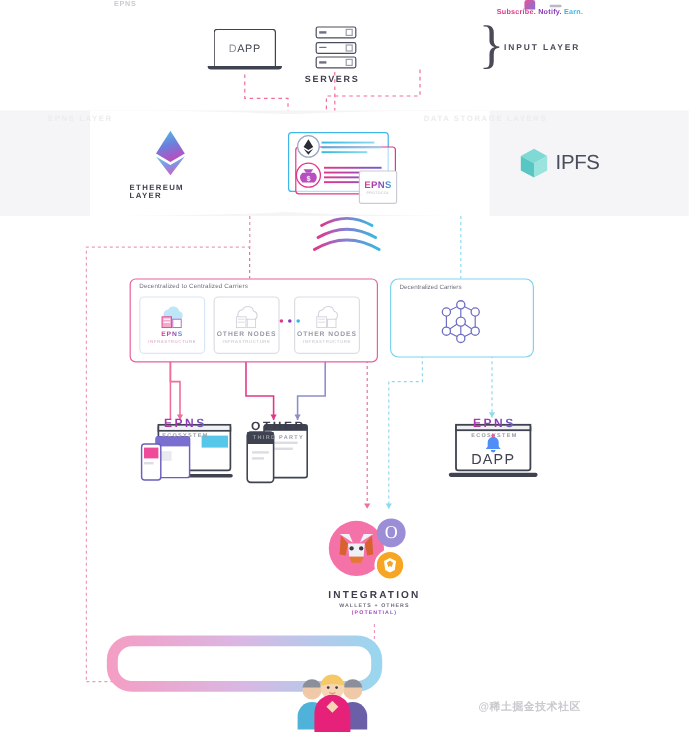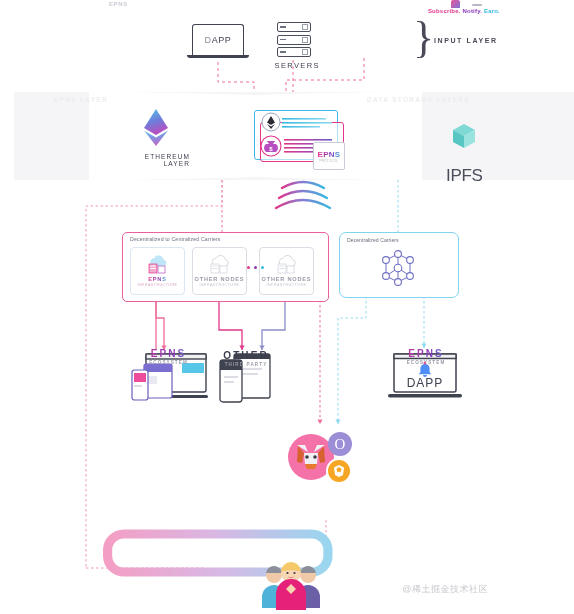--- a/index.html
+++ b/index.html
@@ -1,20 +1,20 @@
 <!DOCTYPE html>
 <html><head>
 <meta charset="utf-8">
 <style>
   html,body{margin:0;padding:0;background:#ffffff;}
   body{width:574px;height:614px;position:relative;overflow:hidden;
        font-family:"Liberation Sans",sans-serif;color:#3d3d4e;}
-  .stage{position:absolute;inset:0;width:498px;height:614px;margin-left:14px;}
+  .stage{position:absolute;inset:0;width:498px;height:614px;}
   .abs{position:absolute;}
-  .lbl{letter-spacing:1.4px;font-weight:400;text-transform:uppercase;text-align:right;}
+  .lbl{letter-spacing:1.4px;font-weight:700;text-transform:uppercase;text-align:left;}
 
   
   #brand-top{left:95px;top:1px;font-size:6px;letter-spacing:.6px;color:#c9c9d2;font-weight:700;}
   #tagline{right:12px;top:8px;font-size:6px;font-weight:700;letter-spacing:.2px;white-space:nowrap;}
   #tagline .s{color:#e2368a;} #tagline .n{color:#8a3ab9;} #tagline .e{color:#35b8e0;}
   #tagline-mark{right:52px;top:0px;width:9px;height:8px;
      background:linear-gradient(135deg,#e2368a,#6a5acd);border-radius:2px 2px 0 0;opacity:.85;}
   #tagline-mark2{right:30px;top:4px;width:10px;height:2px;background:#b9b9c6;border-radius:1px;}
 
   
@@ -51,21 +51,21 @@
   
   #band{left:0;top:92px;width:574px;height:88px;background:#f5f5f7;}
   #band-notch{left:75px;top:92px;width:220px;height:88px;background:#ffffff;
       border-radius:0 999px 999px 0/0 50% 50% 0;}
   #band-notch2{left:178px;top:92px;width:230px;height:88px;background:#ffffff;
       border-radius:999px 0 0 999px/50% 0 0 50%;}
   #eth-layer-faint{left:40px;top:96px;font-size:6.5px;letter-spacing:1.3px;color:#ececef;font-weight:700;}
   #storage-faint{right:42px;top:96px;font-size:6.5px;letter-spacing:1.3px;color:#ececef;font-weight:700;}
   #eth-block{left:108px;top:108px;width:68px;text-align:center;}
   #eth-caption{font-size:6.5px;letter-spacing:1.1px;color:#3d3d4e;margin-top:5px;}
-  #ipfs-block{left:432px;top:122px;display:flex;align-items:center;gap:16px;flex-direction:column;}
+  #ipfs-block{left:432px;top:122px;display:flex;align-items:center;gap:5px;}
   #ipfs-text{font-size:17px;color:#4a4e5b;letter-spacing:-.3px;}
 
   
   #epns-card{left:240px;top:110px;width:82px;height:48px;border:1.1px solid #3fb6e8;
      border-radius:3px;background:#fff;}
   #epns-card-inner{position:absolute;left:246px;top:122px;width:82px;height:38px;
      border:1.1px solid #e2368a;border-radius:3px;background:rgba(255,255,255,.6);}
   #epns-badge{left:299px;top:142px;width:30px;height:26px;border:1px solid #c9cbd6;background:#fff;
      border-radius:2px;display:flex;flex-direction:column;align-items:center;justify-content:center;}
   #epns-badge-text{font-size:8px;font-weight:700;letter-spacing:.3px;
@@ -117,21 +117,21 @@
   #w-opera{left:52px;top:2px;width:24px;height:24px;background:#9b8dd6;color:#fff;
      font-size:15px;font-family:"Liberation Serif",serif;}
   #w-brave{left:50px;top:28px;width:22px;height:22px;background:#f6a623;border:2px solid #fff;}
   #integration-label{margin-top:2px;}
   #int-main{font-size:8.4px;font-weight:700;letter-spacing:1.8px;color:#3d3d4e;}
   #int-sub{font-size:4.4px;font-weight:700;letter-spacing:.9px;color:#6f6f7e;margin-top:1.5px;}
   #int-sub2{font-size:4.4px;font-weight:700;letter-spacing:.9px;margin-top:1px;}
 
   
   #users{left:244px;top:556px;width:66px;height:54px;}
-  #watermark{right:24px;bottom:18px;font-size:9px;color:#c9c9cf;letter-spacing:.5px;}
+  #watermark{right:14px;bottom:18px;font-size:9px;color:#c9c9cf;letter-spacing:.5px;font-weight:bold;}
 
   svg{display:block;overflow:visible;}
 </style>
 </head>
 <body>
 
 <div class="stage">
 
   <div class="abs" id="brand-top">EPNS</div>
   <div class="abs" id="tagline-mark"></div>
@@ -434,20 +434,25 @@
       <div class="wallet" id="w-opera">
         <span>O</span>
       </div>
       <div class="wallet" id="w-brave">
         <svg width="14" height="14" viewBox="0 0 14 14">
           <path d="M7 1 L12 3.5 L11 11 L7 13 L3 11 L2 3.5 Z" fill="#fff"></path>
           <path d="M7 3 L9.6 5 L8.4 8.4 L7 7.6 L5.6 8.4 L4.4 5 Z" fill="#f6a623"></path>
         </svg>
       </div>
     </div>
+    <div id="integration-label">
+      <div id="int-main">INTEGRATION</div>
+      <div id="int-sub">WALLETS + OTHERS</div>
+      <div id="int-sub2" class="grad-text">(POTENTIAL)</div>
+    </div>
   </div>
 
   <svg class="abs" style="left:0;top:520px" width="574" height="94">
     <defs>
         <linearGradient id="loopg" x1="0" y1="0" x2="1" y2="0">
       <stop offset="0%" stop-color="#f49ec4"></stop>
           <stop offset="50%" stop-color="#d8b8e4"></stop>
           <stop offset="100%" stop-color="#9ad6ef"></stop>
     </linearGradient>
       </defs>

